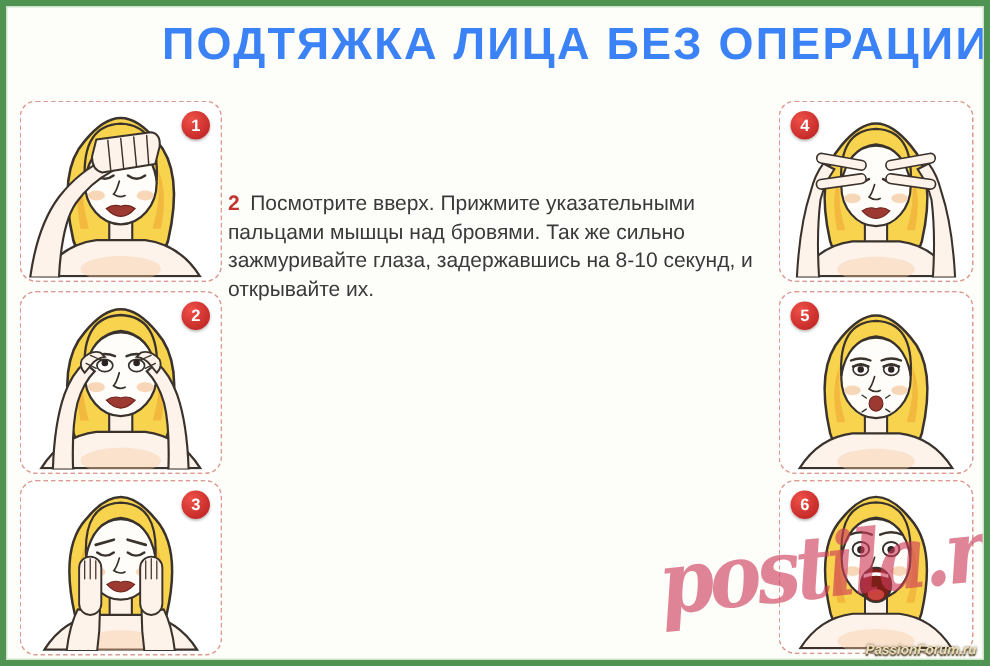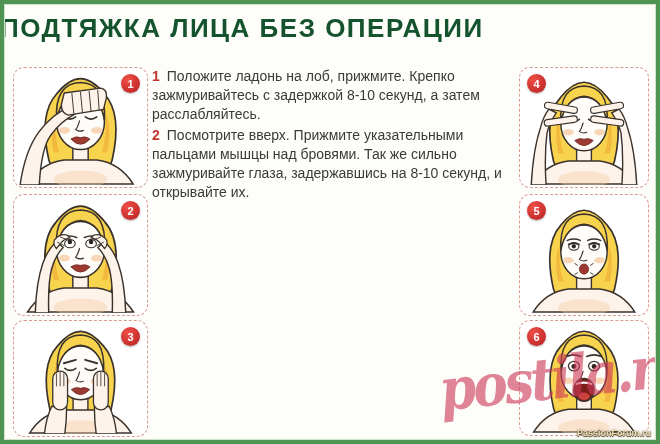--- a/index.html
+++ b/index.html
@@ -7,22 +7,22 @@
     position:relative;width:660px;height:444px;margin:0 auto;
     background:#fdfdfa;overflow:hidden;
     font-family:"Liberation Sans",sans-serif;
   }
   .frame{
     position:absolute;inset:0;border:4px solid #4f9453;
     box-shadow:inset 0 0 0 1px #cfe3cb;
     pointer-events:none;z-index:50;
   }
   .title{
-    position:absolute;left:0;top:13px;width:100%;text-align:left;
-    font-size:26px;font-weight:bold;letter-spacing:1.5px;color:#14532d;
+    position:absolute;left:0;top:13px;width:100%;text-align:right;
+    font-size:30px;font-weight:bold;letter-spacing:1.5px;color:#3b82f6;
     z-index:5;
   }
   .panel{
     position:absolute;background:#fff;border:1.5px dashed #dc9a90;
     border-radius:11px;box-sizing:border-box;z-index:4;
   }
   .face{position:absolute;left:2px;top:2px;width:calc(100% - 4px);height:calc(100% - 4px);}
   .badge{
     position:absolute;width:19px;height:19px;border-radius:50%;
     background:radial-gradient(circle at 35% 30%, #ef5048, #b51d1d);
@@ -41,20 +41,21 @@
     position:absolute;left:436px;top:356px;z-index:40;
     font-family:"DejaVu Serif",serif;font-style:italic;font-weight:bold;
     font-size:52px;letter-spacing:-3px;color:rgba(205,58,88,.62);
     transform:rotate(-6deg) scaleY(1.12);transform-origin:left top;
     pointer-events:none;white-space:nowrap;
   }
   .credit{
     position:absolute;right:9px;bottom:6px;z-index:45;
     font-size:9px;font-weight:bold;color:#eadfb9;
     text-shadow:0 0 2px #5a4a28,0 1px 1px #3a3014;
+    font-style:italic;
   }
 </style>
 </head>
 <body>
 
 <div class="stage">
   <div class="frame"></div>
 
   <div class="title">ПОДТЯЖКА ЛИЦА БЕЗ ОПЕРАЦИИ</div>
 
@@ -221,22 +222,19 @@
         <path d="M48,36.5 Q56,33 64,36.5" fill="none" stroke="#3a322c" stroke-width="1.7" stroke-linecap="round"></path>
         <path d="M70,36.5 Q78,33 86,36.5" fill="none" stroke="#3a322c" stroke-width="1.7" stroke-linecap="round"></path>
         <path d="M66,53 Q64,60 62,62 Q66,65 70,63" fill="none" stroke="#3a322c" stroke-width="1.2" stroke-linecap="round"></path>
         <ellipse cx="67" cy="73" rx="11" ry="12.5" fill="#7c1f18" stroke="#3a322c" stroke-width="1.5"></ellipse>
     <path d="M58,65.5 Q67,62 76,65.5 L76,68 Q67,64.8 58,68 Z" fill="#fff"></path>
     <ellipse cx="67" cy="80" rx="6" ry="4" fill="#c8443c"></ellipse>
       </svg>
     <span class="badge tl">6</span>
   </div>
 
-  <div class="step" style="top:67px">
-    <span class="num">1</span><span>Положите ладонь на лоб, прижмите. Крепко зажмуривайтесь с задержкой 8-10 секунд, а затем расслабляйтесь.</span>
-  </div>
   <div class="step" style="top:126px">
     <span class="num">2</span><span>Посмотрите вверх. Прижмите указательными пальцами мышцы над бровями. Так же сильно зажмуривайте глаза, задержавшись на 8-10 секунд, и открывайте их.</span>
   </div>
 
   <div class="watermark">postila.ru</div>
   <div class="credit">PassionForum.ru</div>
 </div>
 
 </body></html>

